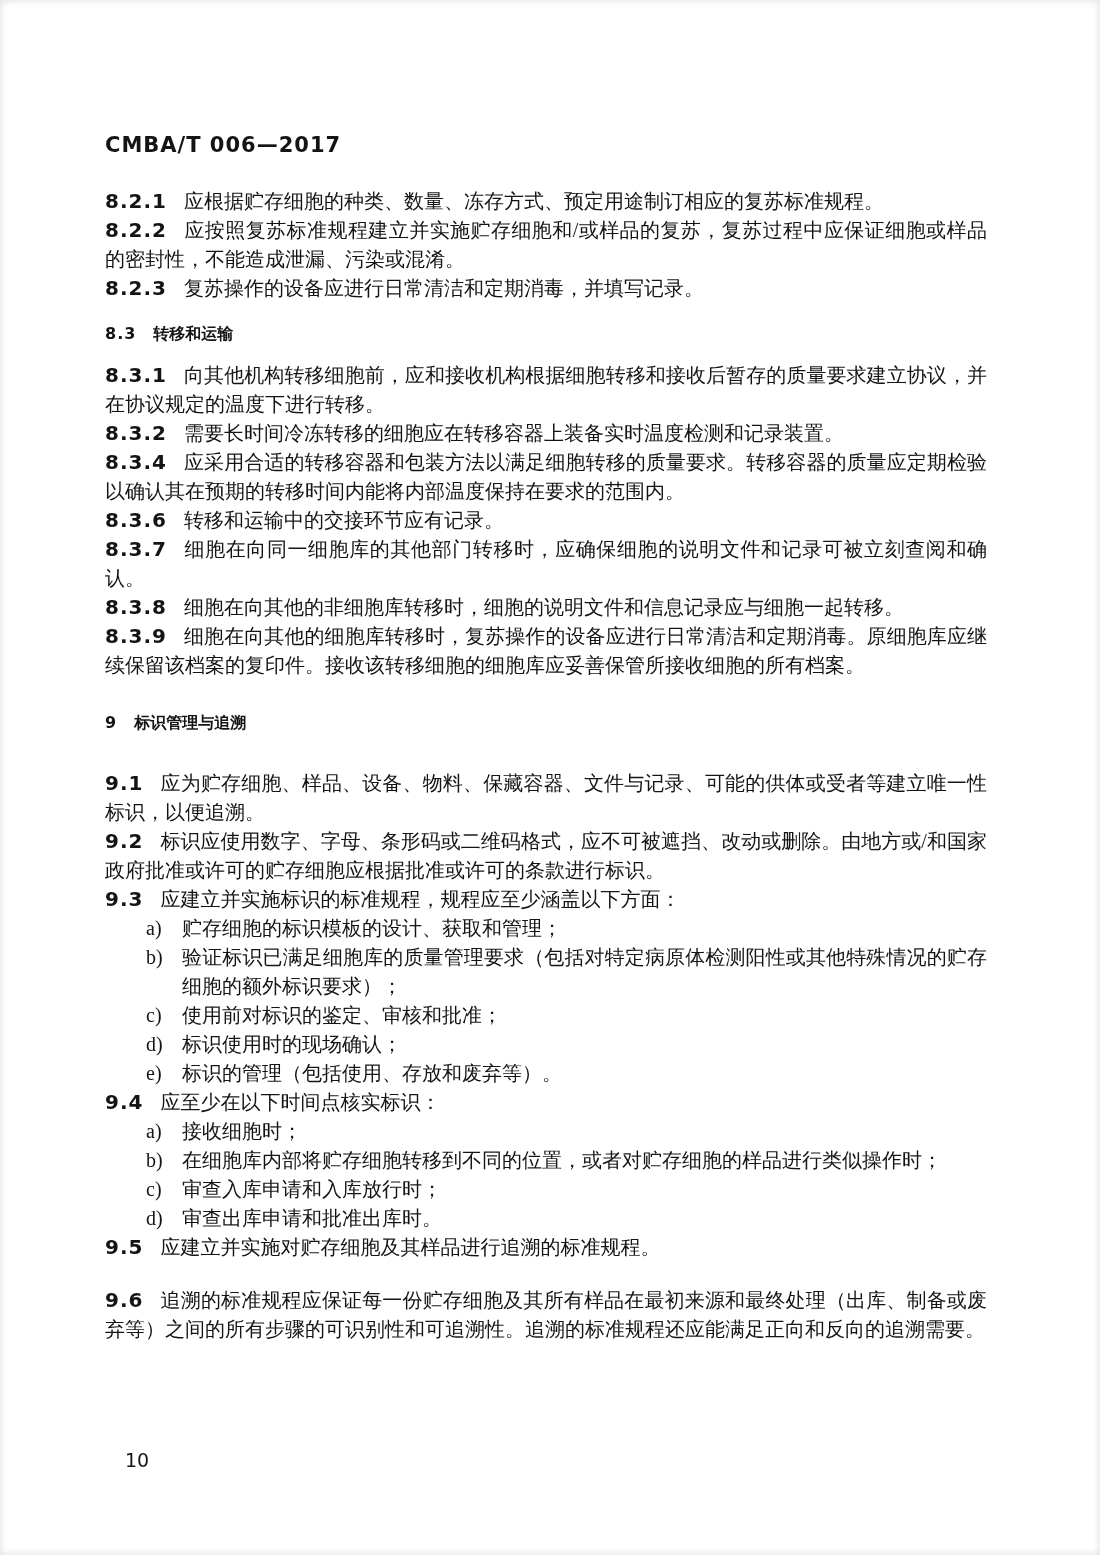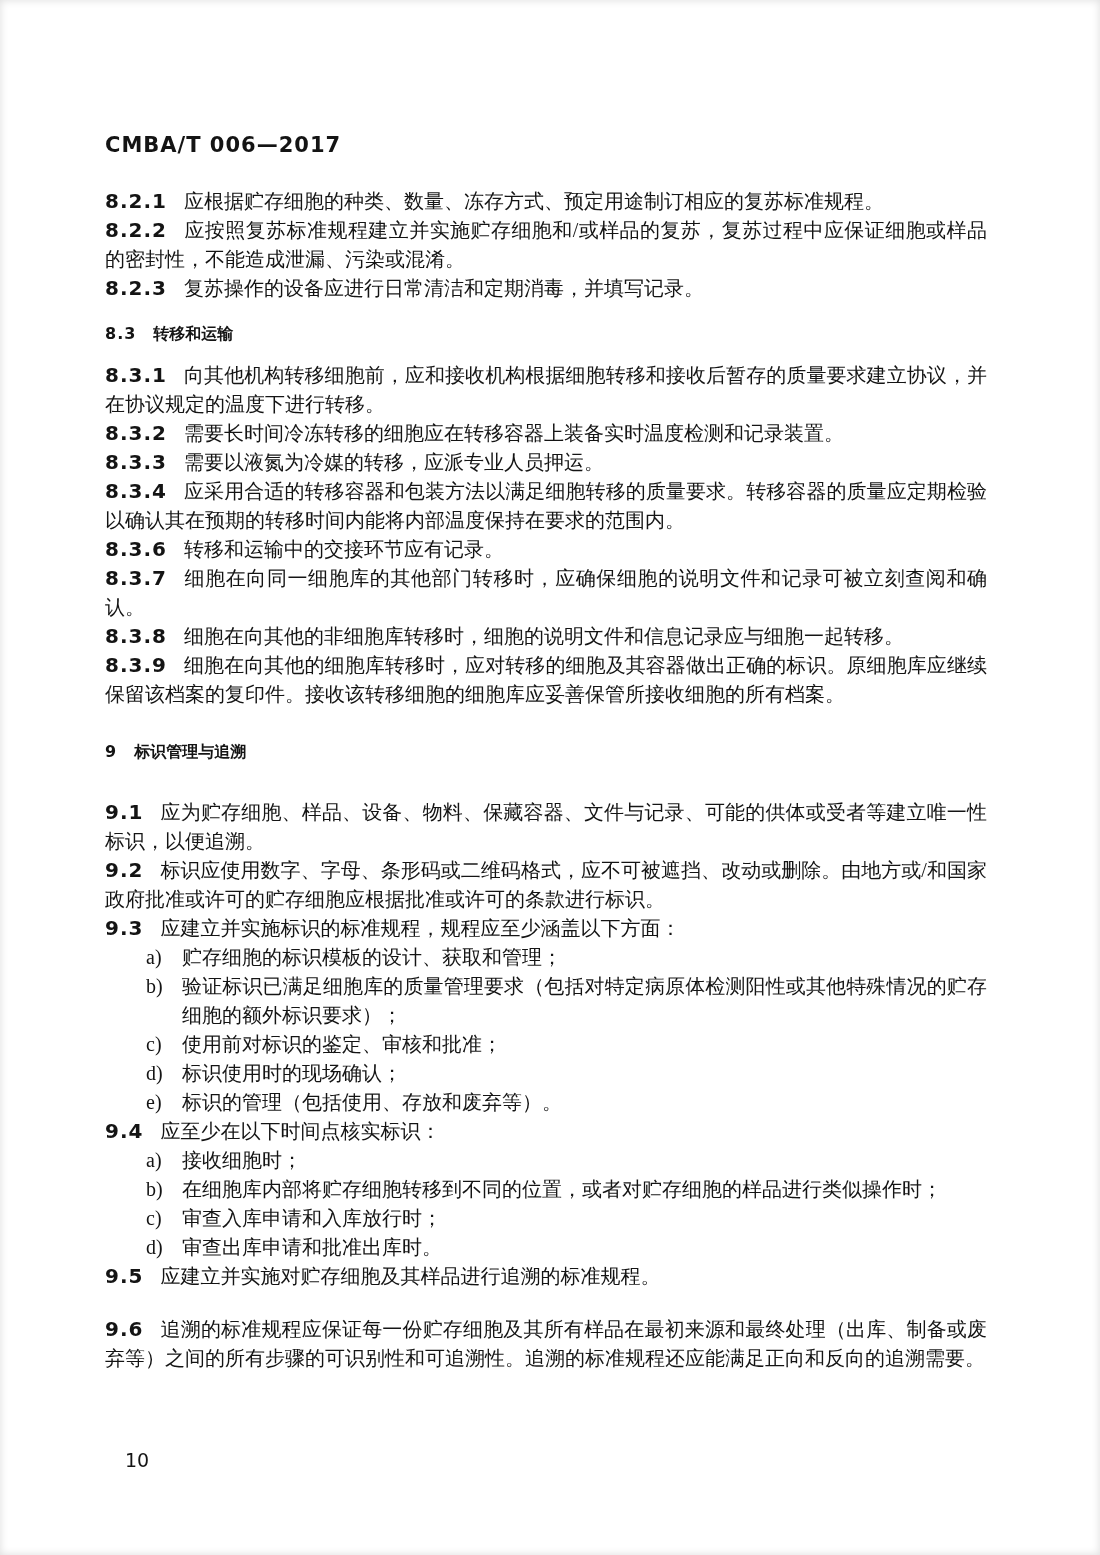--- a/index.html
+++ b/index.html
@@ -86,26 +86,25 @@
 <div class="page">
   <div class="content">
     <p class="doc-header">CMBA/T 006—2017</p>
     <div id="blocks">
         <p class="clause"><span class="clause-num">8.2.1</span><span class="clause-text">应根据贮存细胞的种类、数量、冻存方式、预定用途制订相应的复苏标准规程。</span></p>
         <p class="clause"><span class="clause-num">8.2.2</span><span class="clause-text">应按照复苏标准规程建立并实施贮存细胞和/或样品的复苏，复苏过程中应保证细胞或样品的密封性，不能造成泄漏、污染或混淆。</span></p>
         <p class="clause"><span class="clause-num">8.2.3</span><span class="clause-text">复苏操作的设备应进行日常清洁和定期消毒，并填写记录。</span></p>
         <p class="section-heading"><span class="clause-num">8.3</span><span class="clause-text">转移和运输</span></p>
         <p class="clause"><span class="clause-num">8.3.1</span><span class="clause-text">向其他机构转移细胞前，应和接收机构根据细胞转移和接收后暂存的质量要求建立协议，并在协议规定的温度下进行转移。</span></p>
         <p class="clause"><span class="clause-num">8.3.2</span><span class="clause-text">需要长时间冷冻转移的细胞应在转移容器上装备实时温度检测和记录装置。</span></p>
-        <p class="clause"><span class="clause-num">8.3.3</span><span class="clause-text">需要以液氮为冷媒的转移，应派专业人员押运。</span></p>
         <p class="clause"><span class="clause-num">8.3.4</span><span class="clause-text">应采用合适的转移容器和包装方法以满足细胞转移的质量要求。转移容器的质量应定期检验以确认其在预期的转移时间内能将内部温度保持在要求的范围内。</span></p>
         <p class="clause"><span class="clause-num">8.3.6</span><span class="clause-text">转移和运输中的交接环节应有记录。</span></p>
         <p class="clause"><span class="clause-num">8.3.7</span><span class="clause-text">细胞在向同一细胞库的其他部门转移时，应确保细胞的说明文件和记录可被立刻查阅和确认。</span></p>
         <p class="clause"><span class="clause-num">8.3.8</span><span class="clause-text">细胞在向其他的非细胞库转移时，细胞的说明文件和信息记录应与细胞一起转移。</span></p>
-        <p class="clause"><span class="clause-num">8.3.9</span><span class="clause-text">细胞在向其他的细胞库转移时，应对转移的细胞及其容器做出正确的标识。原细胞库应继续保留该档案的复印件。接收该转移细胞的细胞库应妥善保管所接收细胞的所有档案。</span></p>
+        <p class="clause"><span class="clause-num">8.3.9</span><span class="clause-text">细胞在向其他的细胞库转移时，复苏操作的设备应进行日常清洁和定期消毒。原细胞库应继续保留该档案的复印件。接收该转移细胞的细胞库应妥善保管所接收细胞的所有档案。</span></p>
         <p class="chapter-heading"><span class="clause-num">9</span><span class="clause-text">标识管理与追溯</span></p>
         <p class="clause"><span class="clause-num">9.1</span><span class="clause-text">应为贮存细胞、样品、设备、物料、保藏容器、文件与记录、可能的供体或受者等建立唯一性标识，以便追溯。</span></p>
         <p class="clause"><span class="clause-num">9.2</span><span class="clause-text">标识应使用数字、字母、条形码或二维码格式，应不可被遮挡、改动或删除。由地方或/和国家政府批准或许可的贮存细胞应根据批准或许可的条款进行标识。</span></p>
         <p class="clause"><span class="clause-num">9.3</span><span class="clause-text">应建立并实施标识的标准规程，规程应至少涵盖以下方面：</span></p>
         <div>
           <div class="list-item">
             <span class="list-label">a)</span>
             <span class="list-text">贮存细胞的标识模板的设计、获取和管理；</span>
           </div>
           <div class="list-item">

